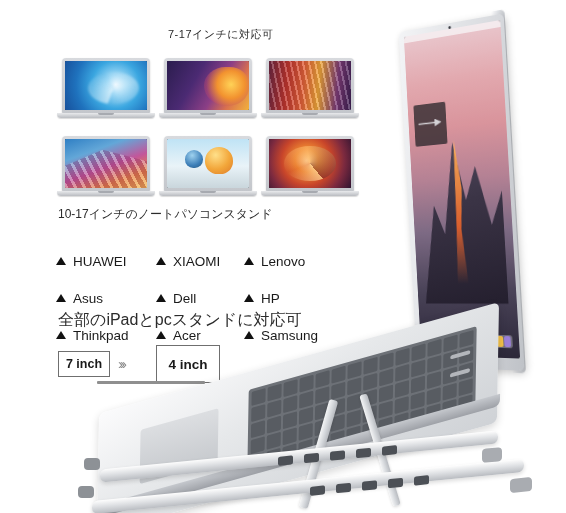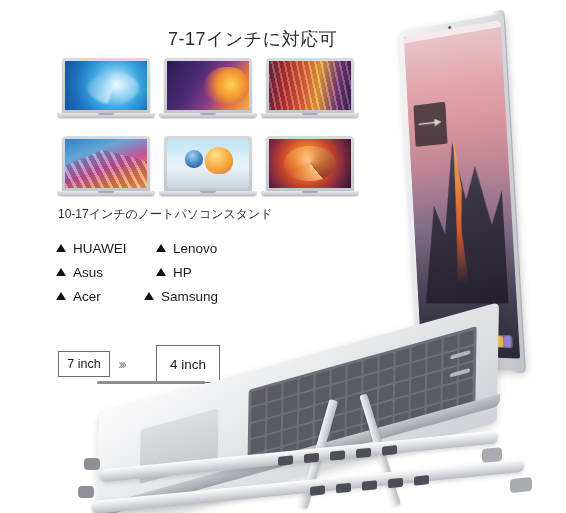--- a/index.html
+++ b/index.html
@@ -7,21 +7,21 @@
     width:566px;height:513px;
     background:#ffffff;
     font-family:"Liberation Sans","DejaVu Sans",sans-serif;
     overflow:hidden;position:relative;
   }
   #stage{position:absolute;left:0;top:0;width:566px;height:513px;overflow:hidden;background:#fff;}
 
   
   .headline{
     position:absolute;left:168px;top:27px;
-    font-size:18px;color:#2b2b2b;letter-spacing:.5px;white-space:nowrap;
+    font-size:11px;color:#2b2b2b;letter-spacing:.5px;white-space:nowrap;
   }
 
   
   .thumbs{position:absolute;left:62px;top:58px;width:292px;height:140px;}
   .thumb{position:absolute;width:88px;height:62px;}
   .lidwrap{position:relative;width:88px;height:56px;}
   .lid{
     position:absolute;inset:0;
     background:linear-gradient(#d8dade,#c3c6cb);
     border-radius:4px 4px 2px 2px;
@@ -69,38 +69,39 @@
   .w-swirl:after{content:"";position:absolute;left:18%;top:14%;width:64%;height:72%;
      border-radius:50%;
      background:conic-gradient(from 140deg,rgba(255,215,150,.75),rgba(210,80,40,.2) 30%,rgba(255,190,110,.6) 58%,rgba(60,20,40,.35) 100%);}
 
   
   .sub1{position:absolute;left:58px;top:206px;font-size:12px;color:#2b2b2b;white-space:nowrap;}
   .sub2{position:absolute;left:58px;top:310px;font-size:16px;color:#2b2b2b;white-space:nowrap;}
 
   
   .brands{position:absolute;left:56px;top:236px;width:300px;}
-  .brow{display:flex;height:24px;align-items:center;}
+  .brow{display:flex;height:24px;align-items:center;margin-top:13px;}
   .bcell{display:flex;align-items:center;font-size:13.5px;color:#1a1a1a;}
   .bcell.c0{width:100px;}
   .bcell.c1{width:88px;}
   .bcell.c2{width:110px;text-align:center;}
   .tri{
     width:0;height:0;margin-right:7px;
     border-left:5px solid transparent;border-right:5px solid transparent;
     border-bottom:8px solid #111;
   }
 
   
   .badges{position:absolute;left:58px;top:345px;height:40px;}
   .badge{
     position:absolute;box-sizing:border-box;
     border:1.6px solid #6f6f6f;background:#fff;
     display:flex;align-items:center;justify-content:center;
     color:#1a1a1a;
+    font-weight:bold;
   }
   .badge.small{left:0;top:6px;width:52px;height:26px;font-size:12.5px;}
   .badge.big{left:98px;top:0;width:64px;height:38px;font-size:13.5px;}
   .chev{position:absolute;left:60px;top:10px;display:flex;color:#8a8a8a;font-size:15px;letter-spacing:-3px;}
   .rule{position:absolute;left:97px;top:381px;width:108px;height:2.5px;background:#8f8f8f;border-radius:1px;}
 
   
   #laptop{position:absolute;left:352px;top:8px;width:214px;height:380px;}
   .lidBig{
     position:absolute;left:40px;top:4px;width:122px;height:358px;
@@ -248,47 +249,60 @@
   </div>
 
   <div class="sub1">10-17インチのノートパソコンスタンド</div>
 
   <div class="brands">
     <div class="brow">
       <div class="bcell c0">
           <span class="tri"></span>
           <span>HUAWEI</span>
         </div>
+      <div class="bcell c1">
+          <span class="tri"></span>
+          <span>XIAOMI</span>
+        </div>
       <div class="bcell c2">
           <span class="tri"></span>
           <span>Lenovo</span>
         </div>
     </div>
     <div class="brow">
       <div class="bcell c0">
           <span class="tri"></span>
           <span>Asus</span>
         </div>
+      <div class="bcell c1">
+          <span class="tri"></span>
+          <span>Dell</span>
+        </div>
       <div class="bcell c2">
           <span class="tri"></span>
           <span>HP</span>
         </div>
     </div>
     <div class="brow">
+      <div class="bcell c0">
+          <span class="tri"></span>
+          <span>Thinkpad</span>
+        </div>
       <div class="bcell c1">
           <span class="tri"></span>
           <span>Acer</span>
         </div>
       <div class="bcell c2">
           <span class="tri"></span>
           <span>Samsung</span>
         </div>
     </div>
   </div>
 
+  <div class="sub2">全部のiPadとpcスタンドに対応可</div>
 
   <div class="badges">
     <div class="badge small">7 inch</div>
     <div class="chev">›››</div>
     <div class="badge big">4 inch</div>
   </div>
   <div class="rule"></div>
 
   <div id="laptop">
     <div class="hinge"></div>

